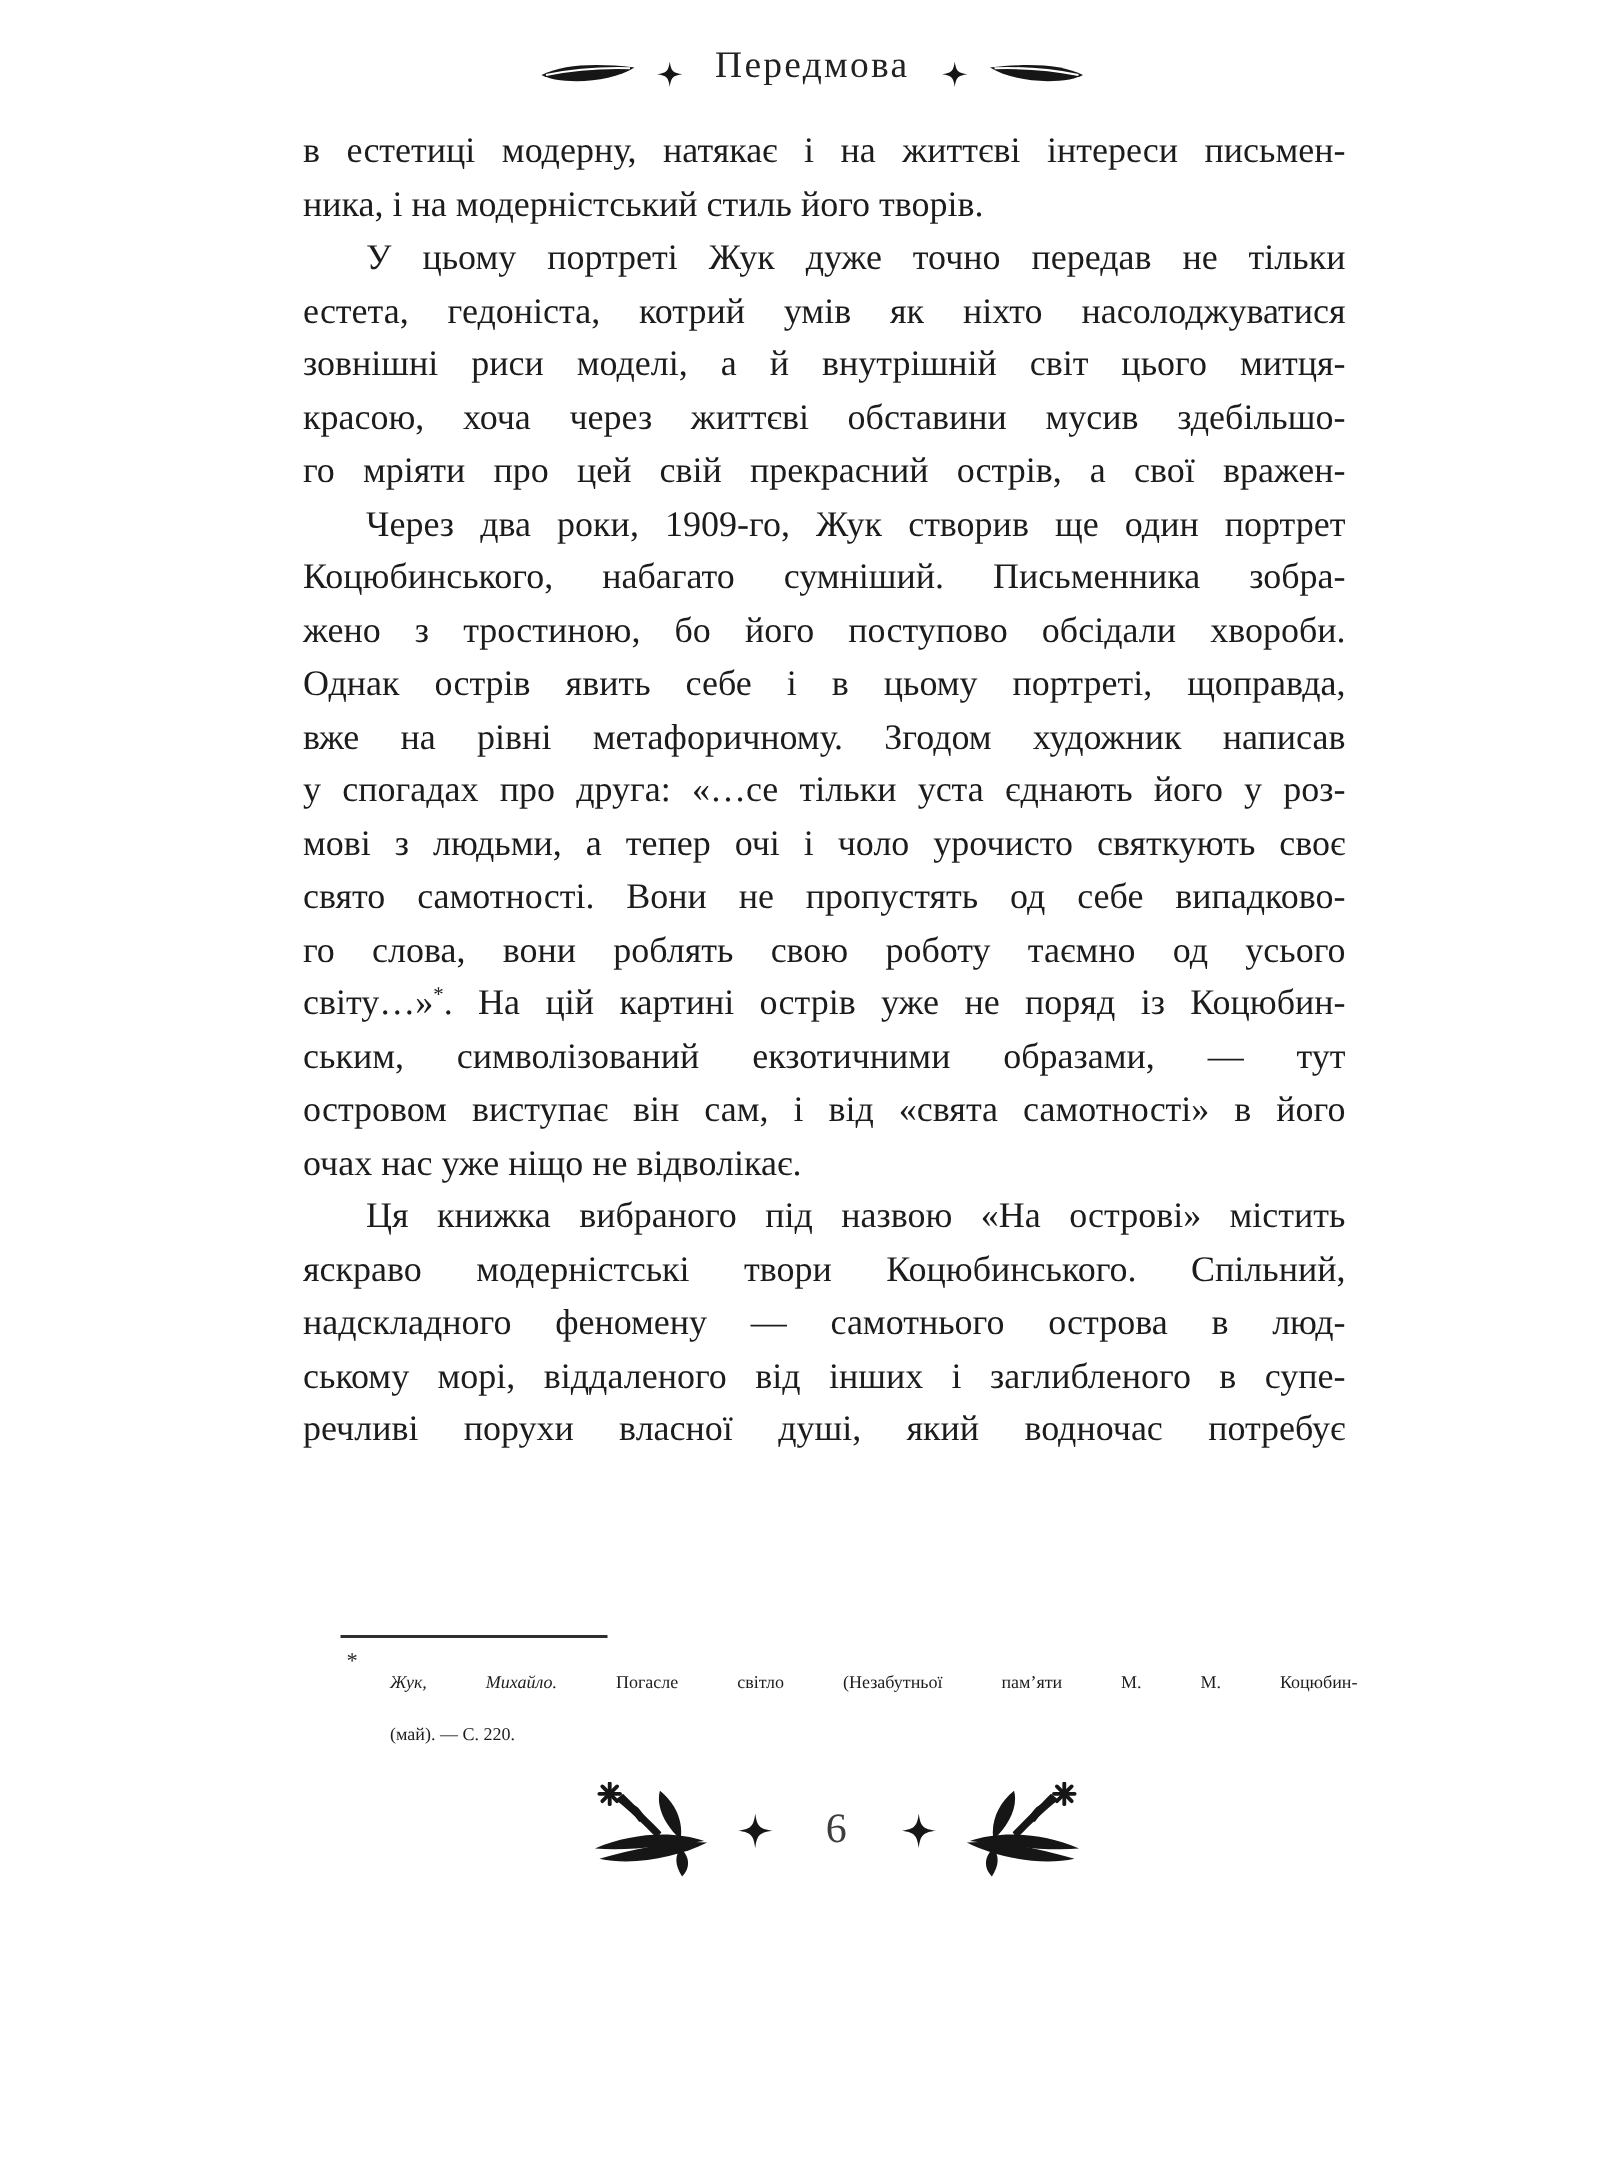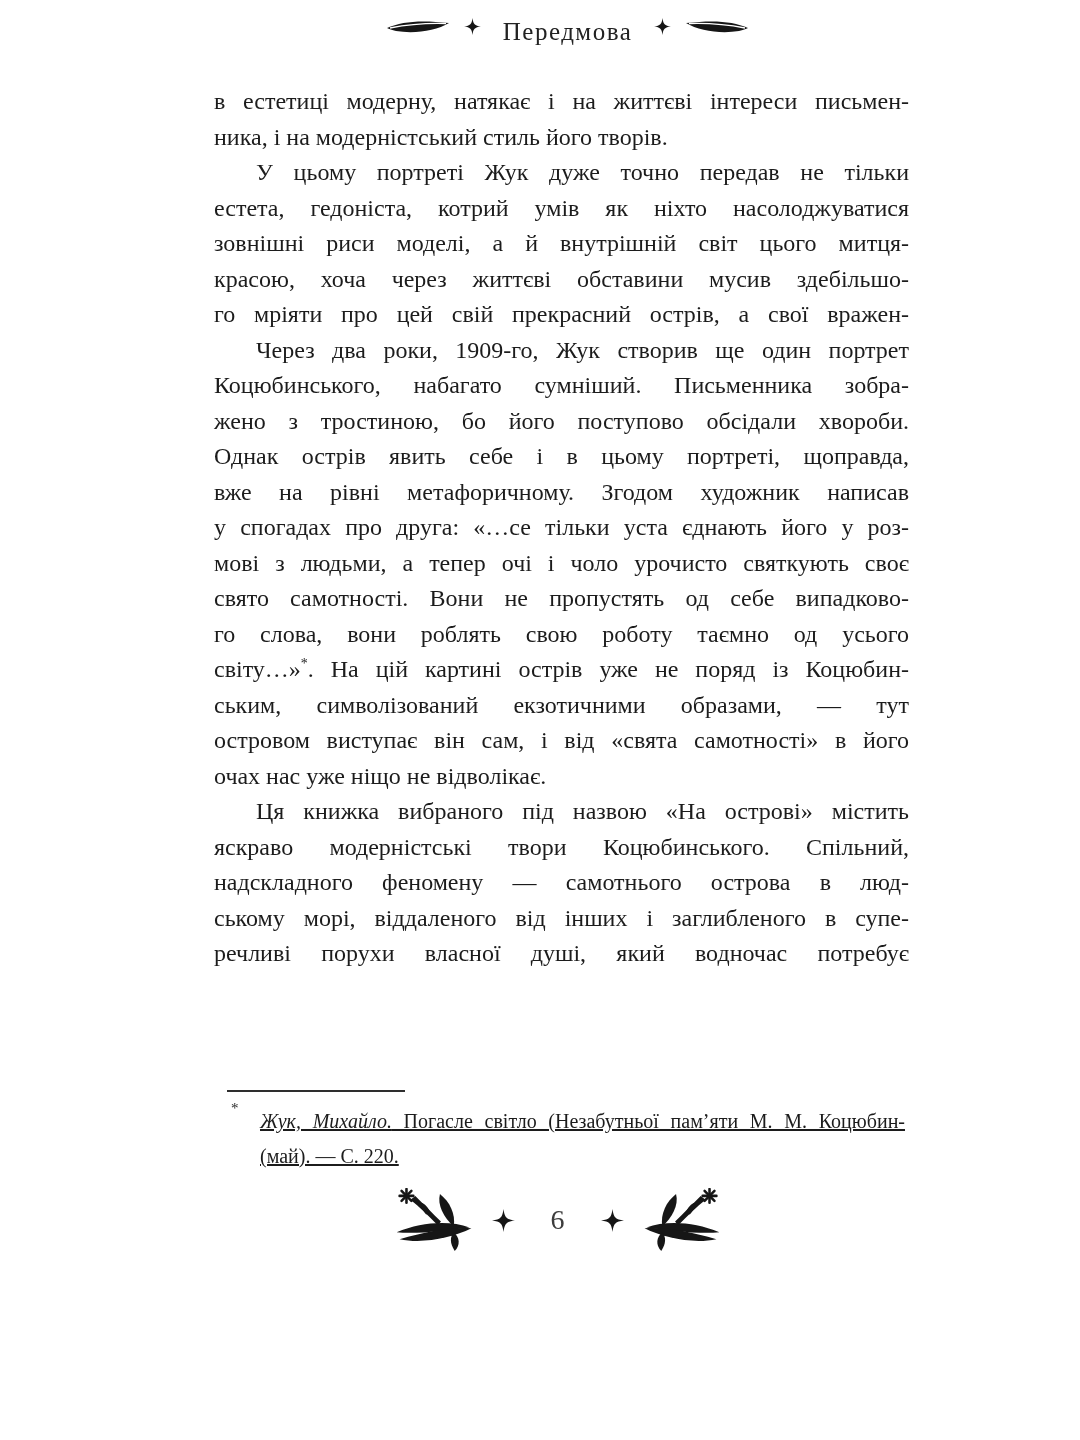--- a/index.html
+++ b/index.html
@@ -11,44 +11,44 @@
     background: #ffffff;
     font-family: "Liberation Serif", "DejaVu Serif", serif;
     color: #1c1c1c;
     overflow: hidden;
   }
 
   
   .runhead {
     position: absolute;
     top: 18px;
-    left: 220px;
+    left: 194px;
     width: 695px;
     height: 40px;
     display: flex;
-    align-items: flex-start;
+    align-items: flex-end;
     justify-content: center;
     gap: 14px;
   }
   .runhead .title {
     font-size: 25px;
     letter-spacing: 1.5px;
     color: #222222;
     margin: 0 8px;
     white-space: nowrap;
   }
   svg.leaf { width: 64px; height: 18px; }
   svg.leaf.flip { transform: scaleX(-1); }
   svg.diamond-sm { width: 17px; height: 17px; }
 
   
   .textblock {
     position: absolute;
     top: 84px;
-    left: 214px;
+    left: 202px;
     width: 695px;
   }
   .bline {
     font-size: 24px;
     line-height: 35.5px;
     text-align: justify;
     text-align-last: justify;
     white-space: normal;
   }
   .bline.end { text-align-last: left; }
@@ -79,25 +79,24 @@
     box-sizing: content-box;
   }
   .fn-marker {
     position: absolute;
     left: 21px;
     top: -4px;
     font-size: 15px;
     color: #2a2a2a;
   }
   .fn-line {
-    font-size: 20px;
+    font-size: 12px;
     line-height: 35px;
     text-align: justify;
     text-align-last: justify;
-    text-decoration: underline;
   }
   .fn-line.end { text-align-last: left; }
   .fn-line em { font-style: italic; }
 
   
   .pagefoot {
     position: absolute;
     top: 1184px;
     left: 210px;
     width: 695px;

